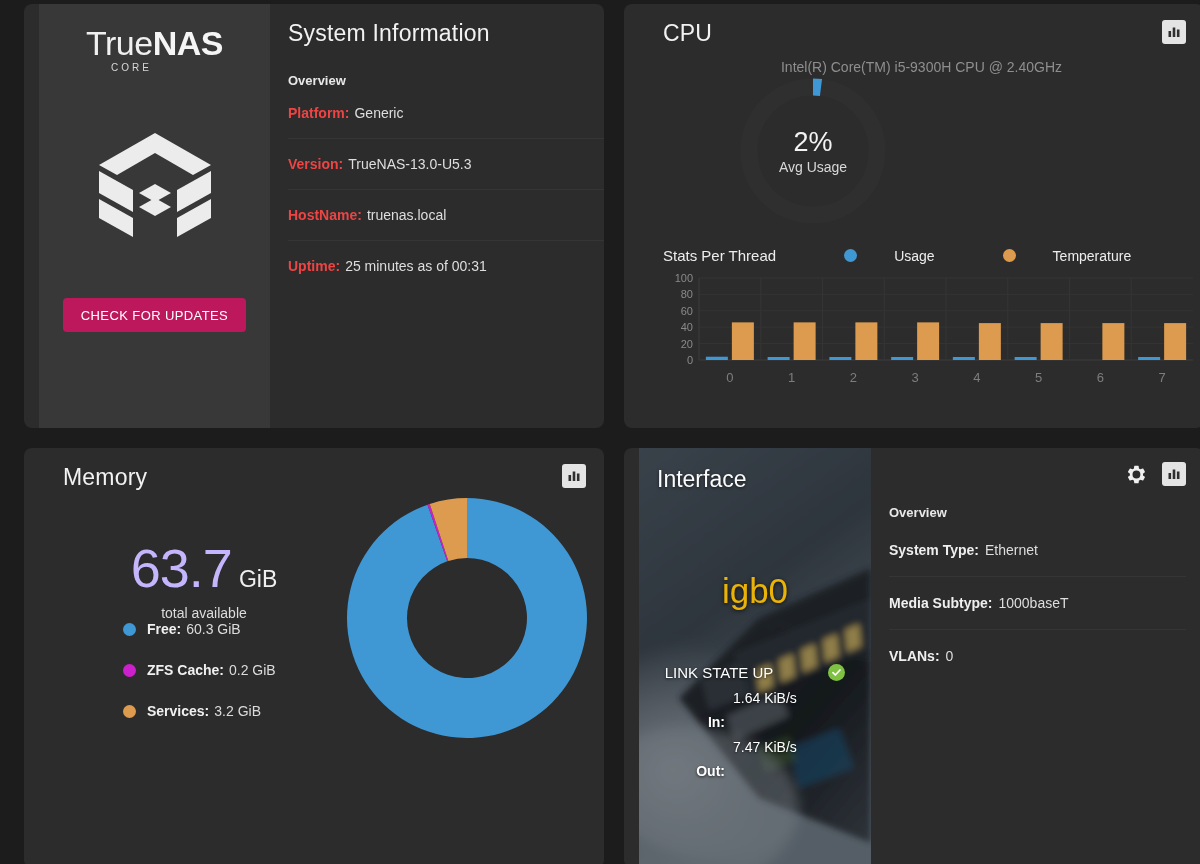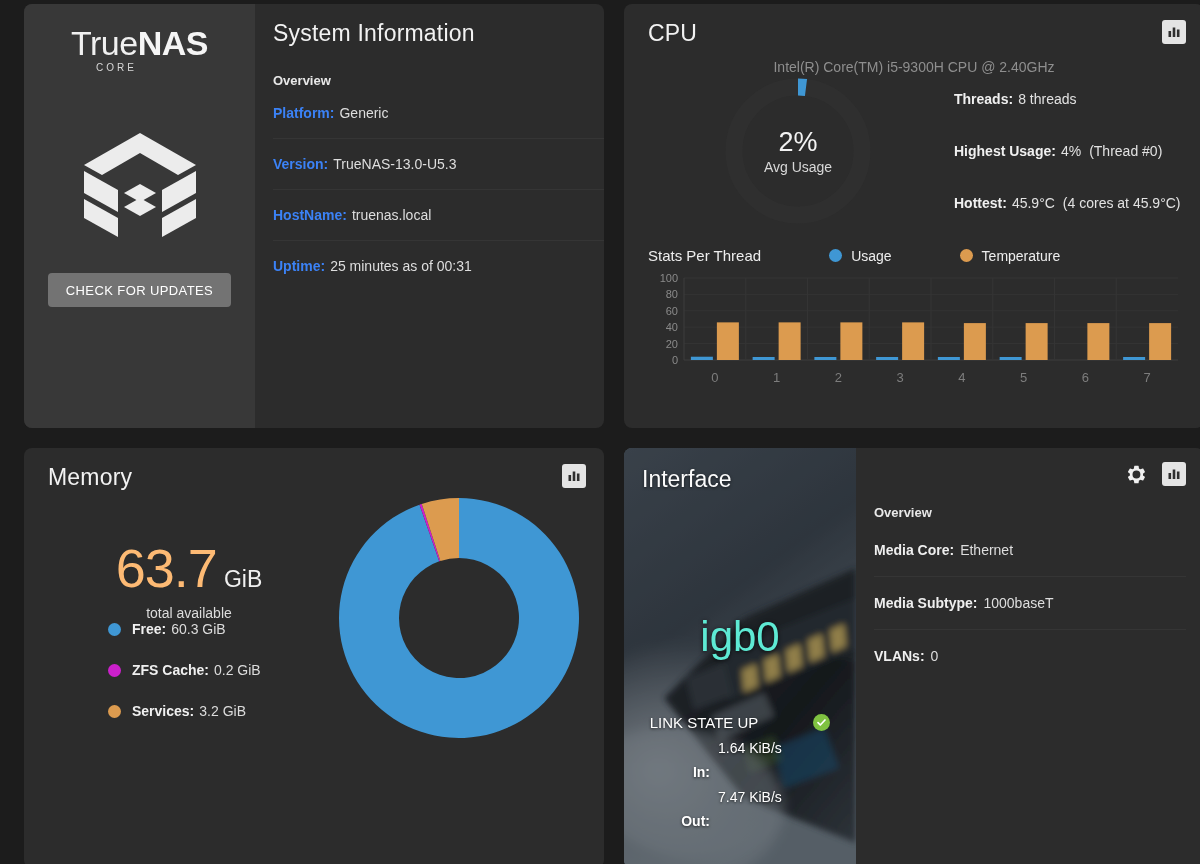--- a/index.html
+++ b/index.html
@@ -20,20 +20,21 @@
     gap: 20px;
     padding: 4px 16px 16px 24px;
     height: 864px;
   }
 
   .card {
     background: #2c2c2c;
     border-radius: 8px;
     overflow: hidden;
     position: relative;
+    padding-left: 15px;
   }
 
   
   .sysinfo { display: flex; }
 
   .logo-col {
     width: 231px;
     background: #383838;
     display: flex;
     flex-direction: column;
@@ -62,22 +63,22 @@
     font-size: 10px;
     letter-spacing: 3px;
     color: #d8d8d8;
     margin-top: 3px;
     margin-left: -46px;
   }
 
   .logo-cube { margin-top: 56px; }
 
   .updates-btn {
-    margin-top: 28px;
-    background: #737373;
+    margin-top: 53px;
+    background: #be185d;
     color: #ffffff;
     border: none;
     border-radius: 4px;
     padding: 0 18px;
     height: 34px;
     font-size: 13px;
     font-weight: 500;
     letter-spacing: 0.4px;
     font-family: "Liberation Sans", sans-serif;
     cursor: pointer;
@@ -99,21 +100,21 @@
     margin-top: 26px;
   }
 
   .info-row {
     font-size: 14px;
     padding: 17px 18px 17px 0;
     border-bottom: 1px solid #353535;
     white-space: nowrap;
   }
   .info-row:first-of-type { padding-top: 21px; }
-  .info-row .k { font-weight: 700; color: #3b82f6; }
+  .info-row .k { font-weight: 700; color: #ef4444; }
   .info-row .v { color: #dedede; margin-left: 5px; }
 
   
   .cpu-head {
     display: flex;
     justify-content: space-between;
     align-items: flex-start;
     padding: 16px 18px 0 24px;
   }
 
@@ -174,20 +175,21 @@
     padding: 0 24px;
     margin-top: 22px;
   }
   .thread-title { font-size: 15px; color: #ededed; }
   .legend {
     display: flex;
     align-items: center;
     font-size: 14px;
     color: #ededed;
     margin-left: 68px;
+    gap: 28px;
   }
   .legend:first-of-type { margin-left: 68px; }
   .legend .dot {
     width: 13px; height: 13px; border-radius: 50%;
     margin-right: 9px;
   }
 
   .chart-area { padding: 10px 20px 0 24px; }
 
   
@@ -202,21 +204,21 @@
   .mem-left {
     width: 290px;
     padding-left: 20px;
   }
   .mem-total {
     display: flex;
     align-items: baseline;
     justify-content: center;
     margin-top: 46px;
   }
-  .mem-num { font-size: 54px; font-weight: 300; color: #fdba74; letter-spacing: -1px; }
+  .mem-num { font-size: 54px; font-weight: 300; color: #c4b5fd; letter-spacing: -1px; }
   .mem-unit { font-size: 23px; font-weight: 400; color: #f0f0f0; margin-left: 7px; }
   .mem-caption { text-align: center; font-size: 14px; color: #dcdcdc; margin-top: 6px; }
 
   .mem-legend { padding-left: 54px; }
   .mem-leg-item {
     display: flex;
     align-items: center;
     font-size: 14px;
     margin-bottom: 25px;
   }
@@ -251,24 +253,24 @@
   }
   .iface-title {
     align-self: flex-start;
     font-size: 23px;
     font-weight: 400;
     color: #fbfbfb;
     padding: 18px 0 0 18px;
     text-shadow: 0 1px 3px rgba(0,0,0,.6);
   }
   .iface-name {
-    font-size: 42px;
+    font-size: 35px;
     font-weight: 300;
-    color: #5eead4;
-    margin-top: 120px;
+    color: #eab308;
+    margin-top: 78px;
     text-shadow: 0 1px 4px rgba(0,0,0,.7);
   }
   .link-state {
     display: flex;
     align-items: center;
     font-size: 15px;
     color: #ffffff;
     margin-top: 53px;
     text-shadow: 0 1px 3px rgba(0,0,0,.7);
     gap: 44px;
@@ -386,31 +388,20 @@
         <svg width="148" height="148" viewBox="0 0 148 148">
           <circle cx="74" cy="74" r="64" fill="none" stroke="#2f2f2f" stroke-width="17"></circle>
           <path d="M 74 10 A 64 64 0 0 1 82.0 10.5" fill="none" stroke="#3f97d4" stroke-width="17"></path>
         </svg>
         <div class="gauge-text">
           <div class="gauge-pct">2%</div>
           <div class="gauge-sub">Avg Usage</div>
         </div>
       </div>
 
-      <div class="cpu-stats">
-        <div class="cpu-stat">
-          <span class="k">Threads:</span><span class="v">8 threads</span>
-        </div>
-        <div class="cpu-stat">
-          <span class="k">Highest Usage:</span><span class="v">4%</span><span class="paren">(Thread #0)</span>
-        </div>
-        <div class="cpu-stat">
-          <span class="k">Hottest:</span><span class="v">45.9°C</span><span class="paren">(4 cores at 45.9°C)</span>
-        </div>
-      </div>
     </div>
 
     <div class="thread-head">
       <div class="thread-title">Stats Per Thread</div>
       <div class="legend">
         <span class="dot" style="background:#3f97d4"></span>
         <span>Usage</span>
       </div>
       <div class="legend">
         <span class="dot" style="background:#dc9b4f"></span>
@@ -598,21 +589,21 @@
             <rect x="5.7" y="2.5" width="2.6" height="9.5" fill="#2f2f2f"></rect>
             <rect x="9.9" y="4.5" width="2.6" height="7.5" fill="#2f2f2f"></rect>
           </svg>
         </div>
       </div>
 
       <div class="iface-overview">Overview</div>
 
       <div class="iface-rows">
         <div class="iface-row">
-          <span class="k">Media Core:</span><span class="v">Ethernet</span>
+          <span class="k">System Type:</span><span class="v">Ethernet</span>
         </div>
         <div class="iface-row">
           <span class="k">Media Subtype:</span><span class="v">1000baseT</span>
         </div>
         <div class="iface-row" style="border-bottom:none;">
           <span class="k">VLANs:</span><span class="v">0</span>
         </div>
       </div>
     </div>
   </div>

